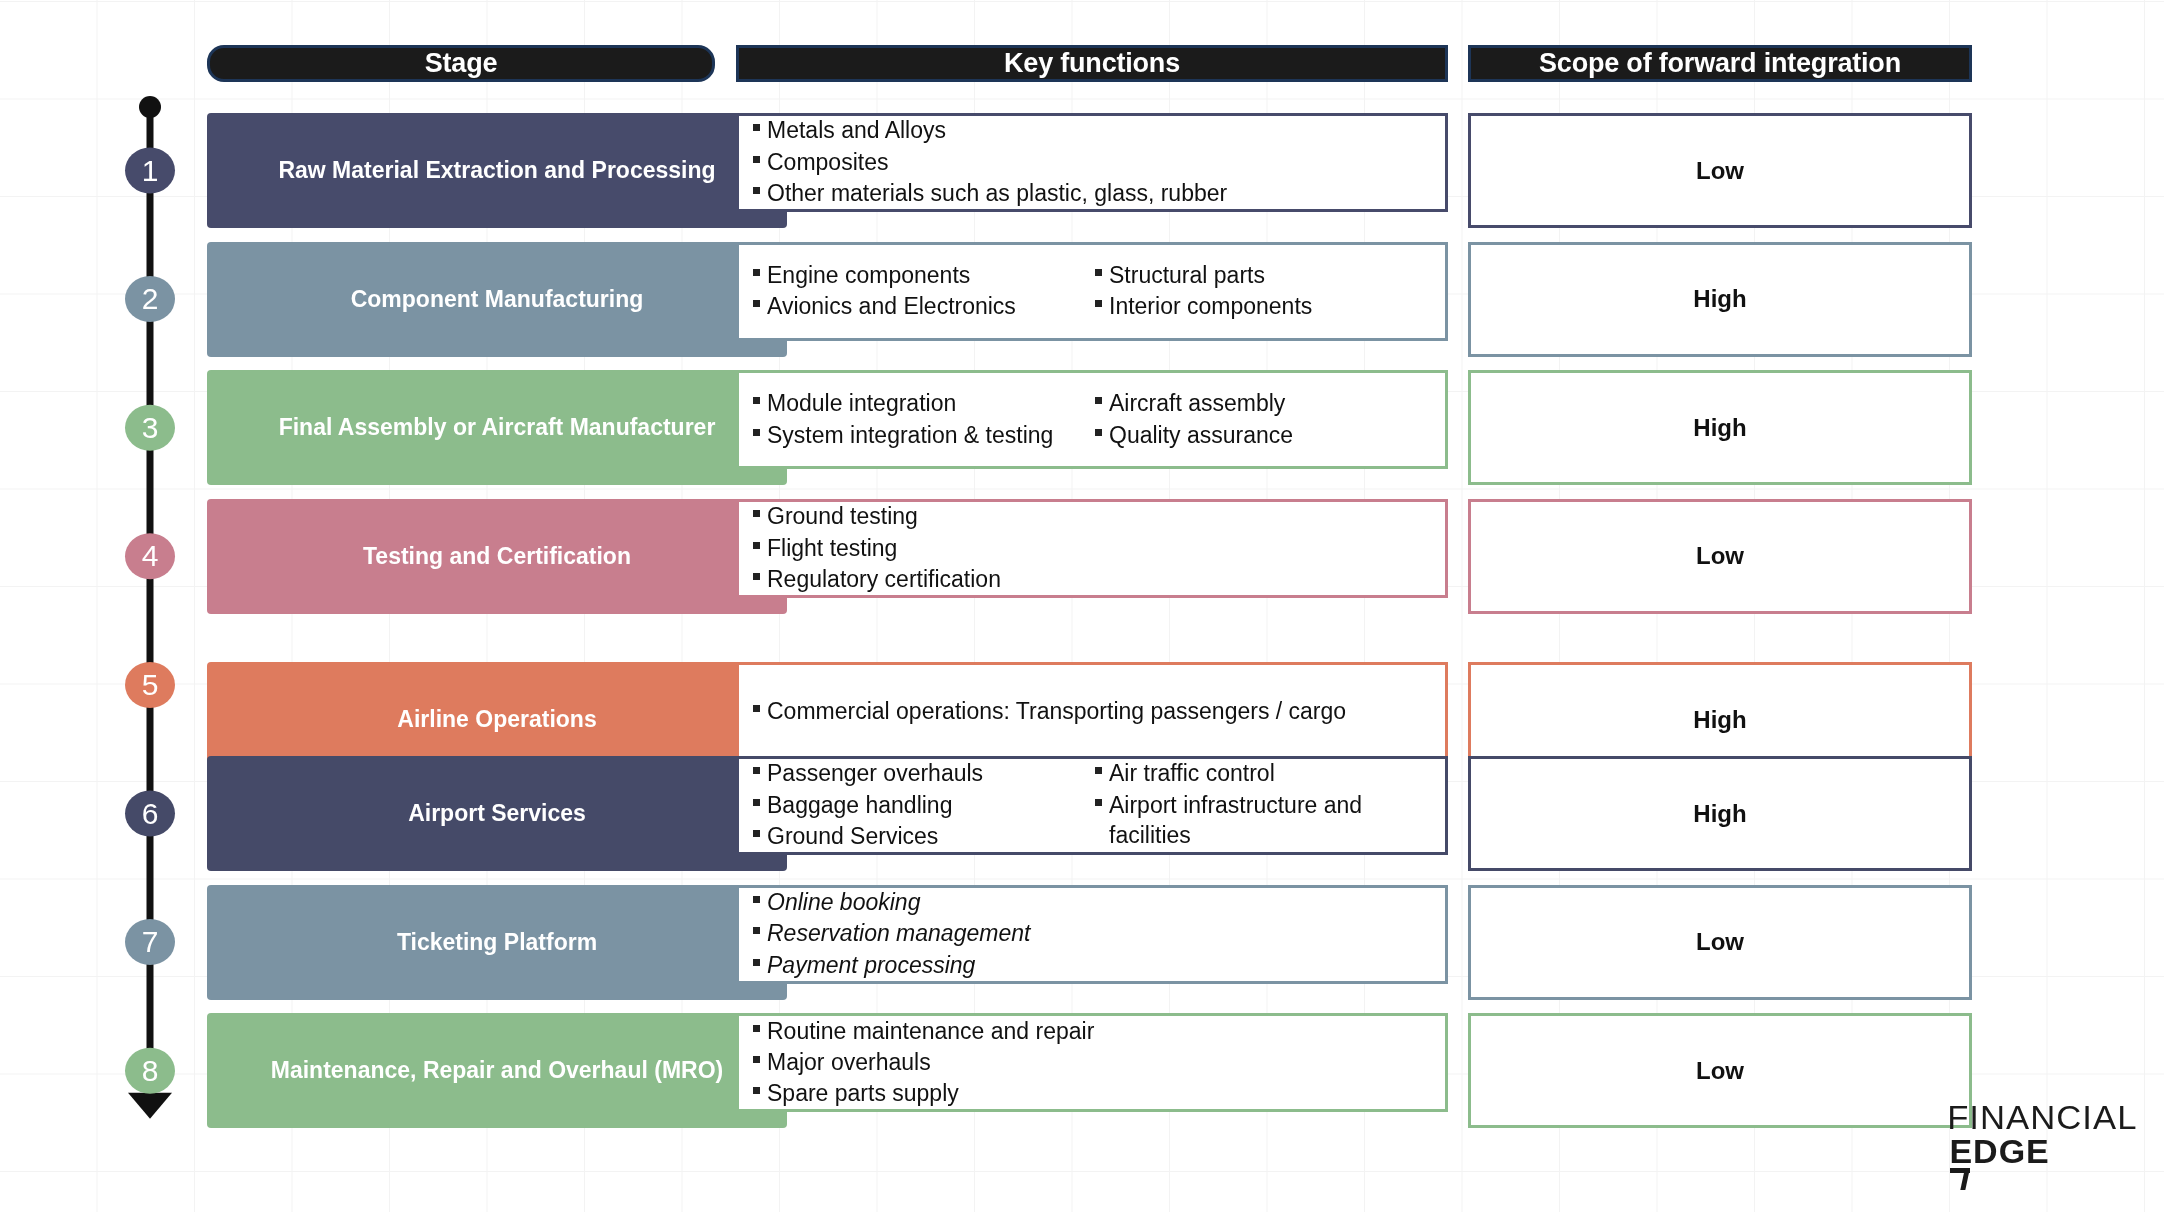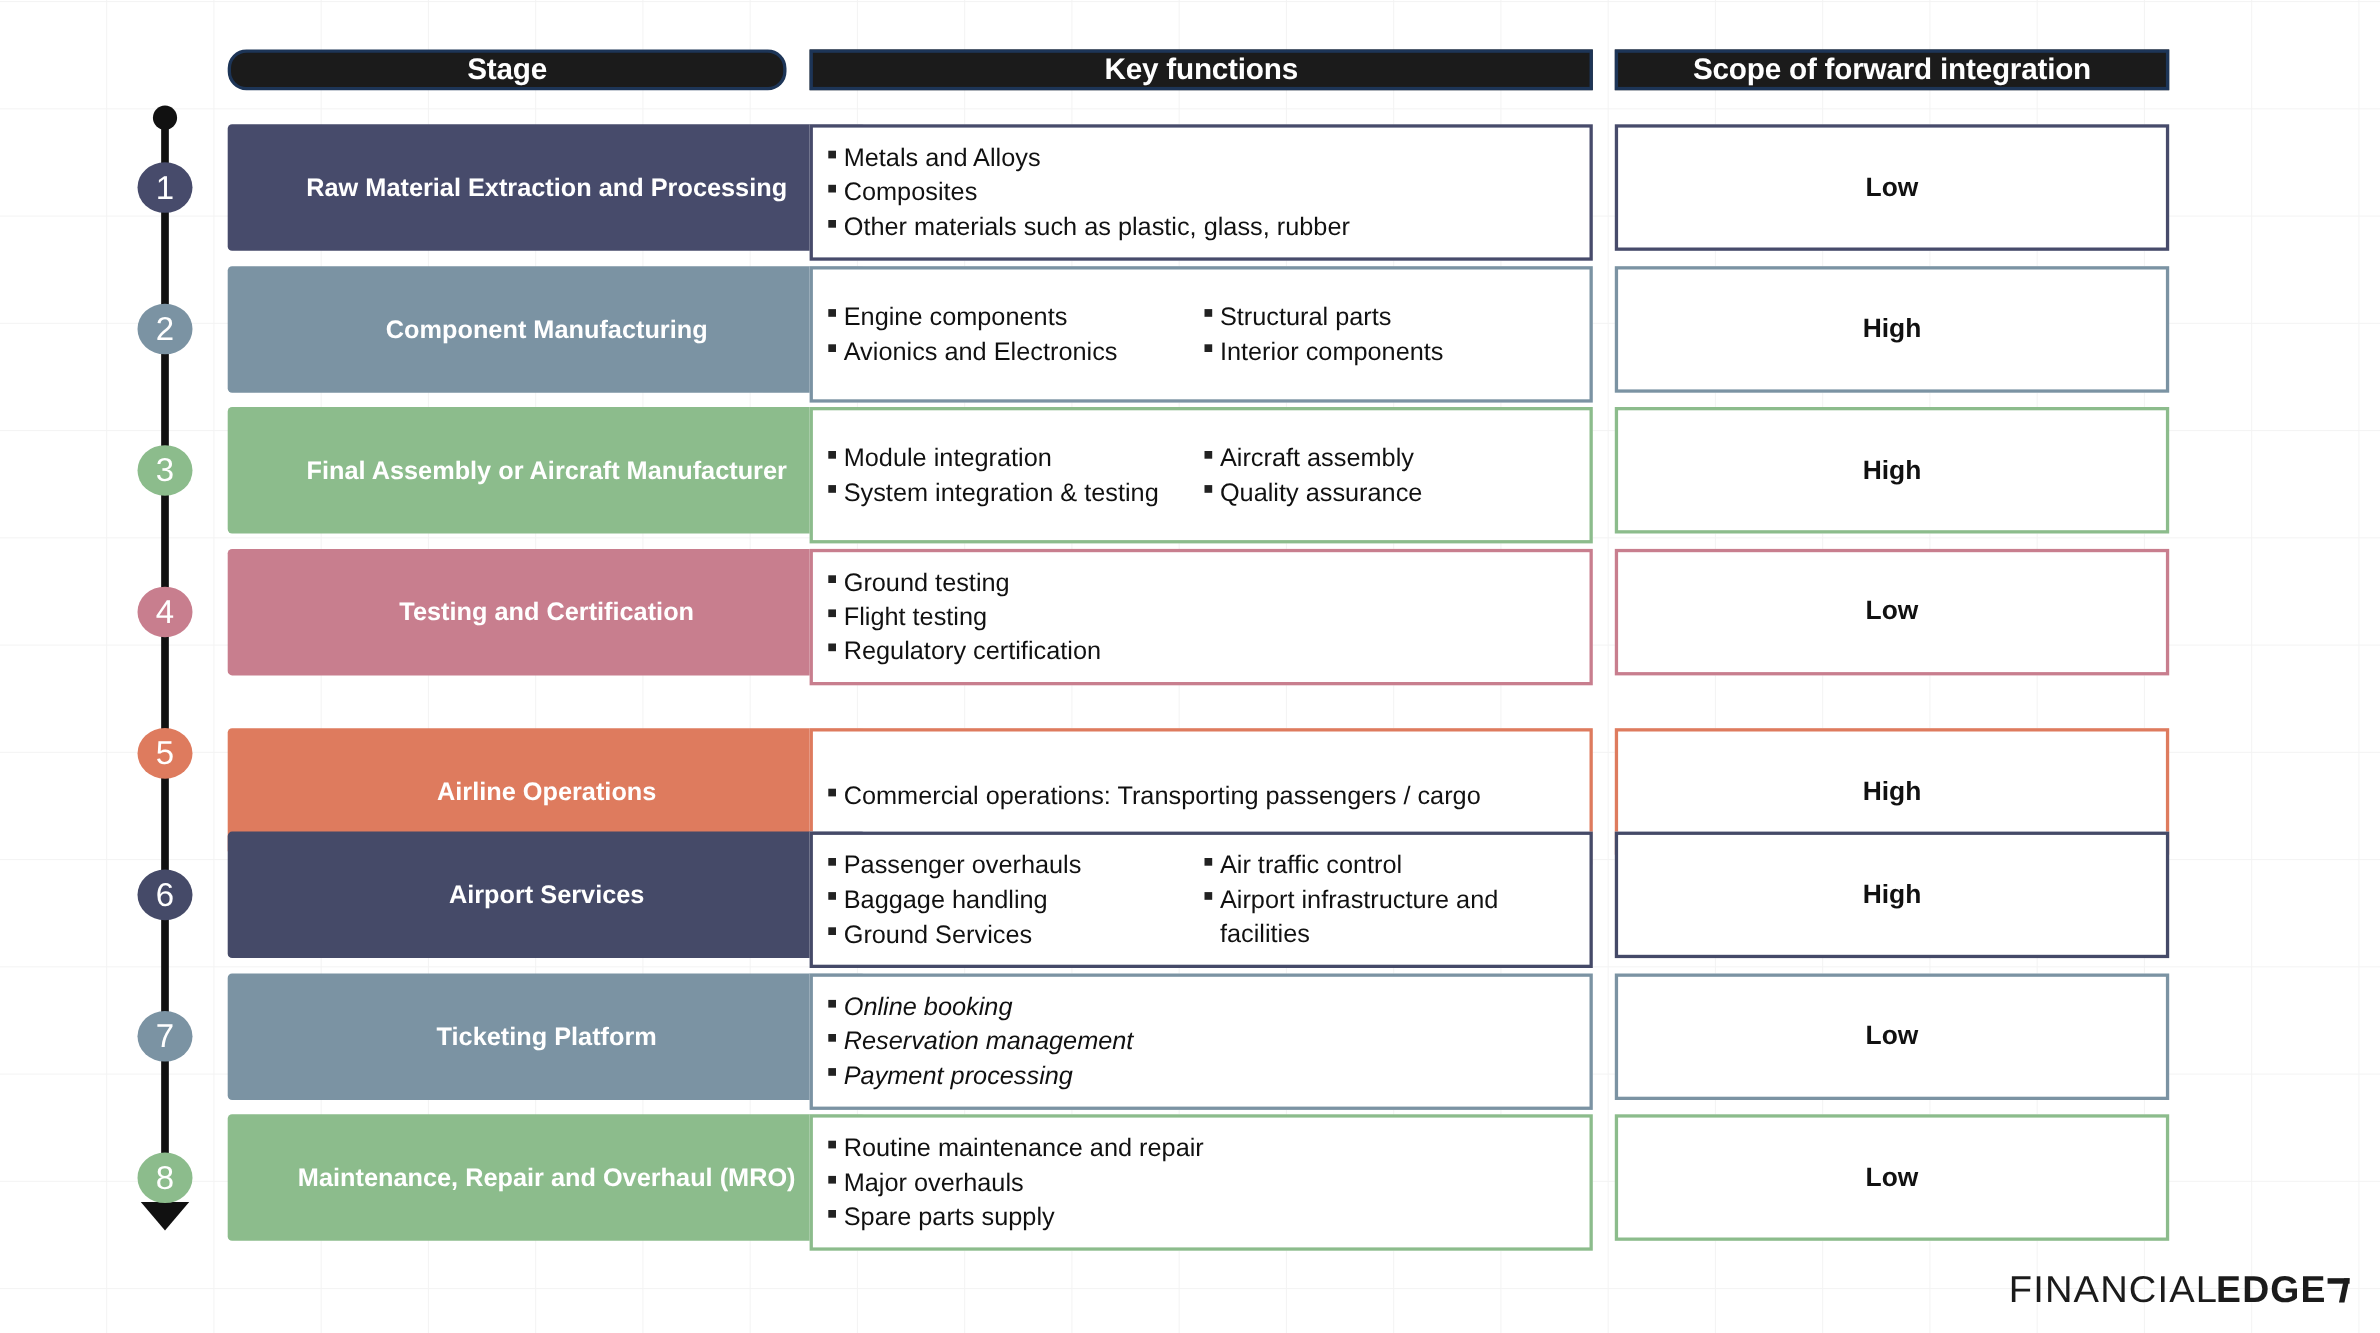--- a/index.html
+++ b/index.html
@@ -49,21 +49,21 @@
     position:absolute;left:207px;width:580px;height:115px;
     box-sizing:border-box;
     border-radius:4px;
     display:flex;align-items:center;justify-content:center;
     text-align:center;
     color:#ffffff;font-weight:bold;font-size:23px;
     line-height:1.25;
     padding:0 18px;
   }
   .fn-box{
-    position:absolute;left:736px;width:712px;height:124px;
+    position:absolute;left:736px;width:712px;height:99px;
     box-sizing:border-box;
     background:#ffffff;
     border:3px solid #474B6B;
     display:flex;align-items:center;
     padding:6px 10px 6px 12px;
   }
   .fn-cols{display:flex;width:100%;gap:0px;}
   .fn-col{flex:1 1 0;min-width:0;}
   .fn-col.wide{flex:1 1 100%;}
   .bullet{
@@ -83,24 +83,25 @@
     box-sizing:border-box;
     background:#ffffff;
     border:3px solid #474B6B;
     display:flex;align-items:center;justify-content:center;
     font-size:24px;font-weight:bold;color:#111111;
   }
 
   
   #logo{
     position:absolute;right:28px;bottom:22px;
-    display:flex;align-items:center;
+    display:flex;align-items:flex-start;
     font-size:34px;letter-spacing:1px;
     color:#1b1b1b;
     line-height:1;
+    flex-direction:column;
   }
   #logo .thin{font-weight:300;font-family:"Liberation Sans", sans-serif;
     transform:scaleX(1.02);}
   #logo .bold{font-weight:bold;}
   #logo .mark{
     display:inline-block;width:20px;height:22px;margin-left:1px;
     position:relative;
   }
   #logo .mark::before{
     content:"";position:absolute;top:0;left:0;width:20px;height:5px;background:#1b1b1b;

